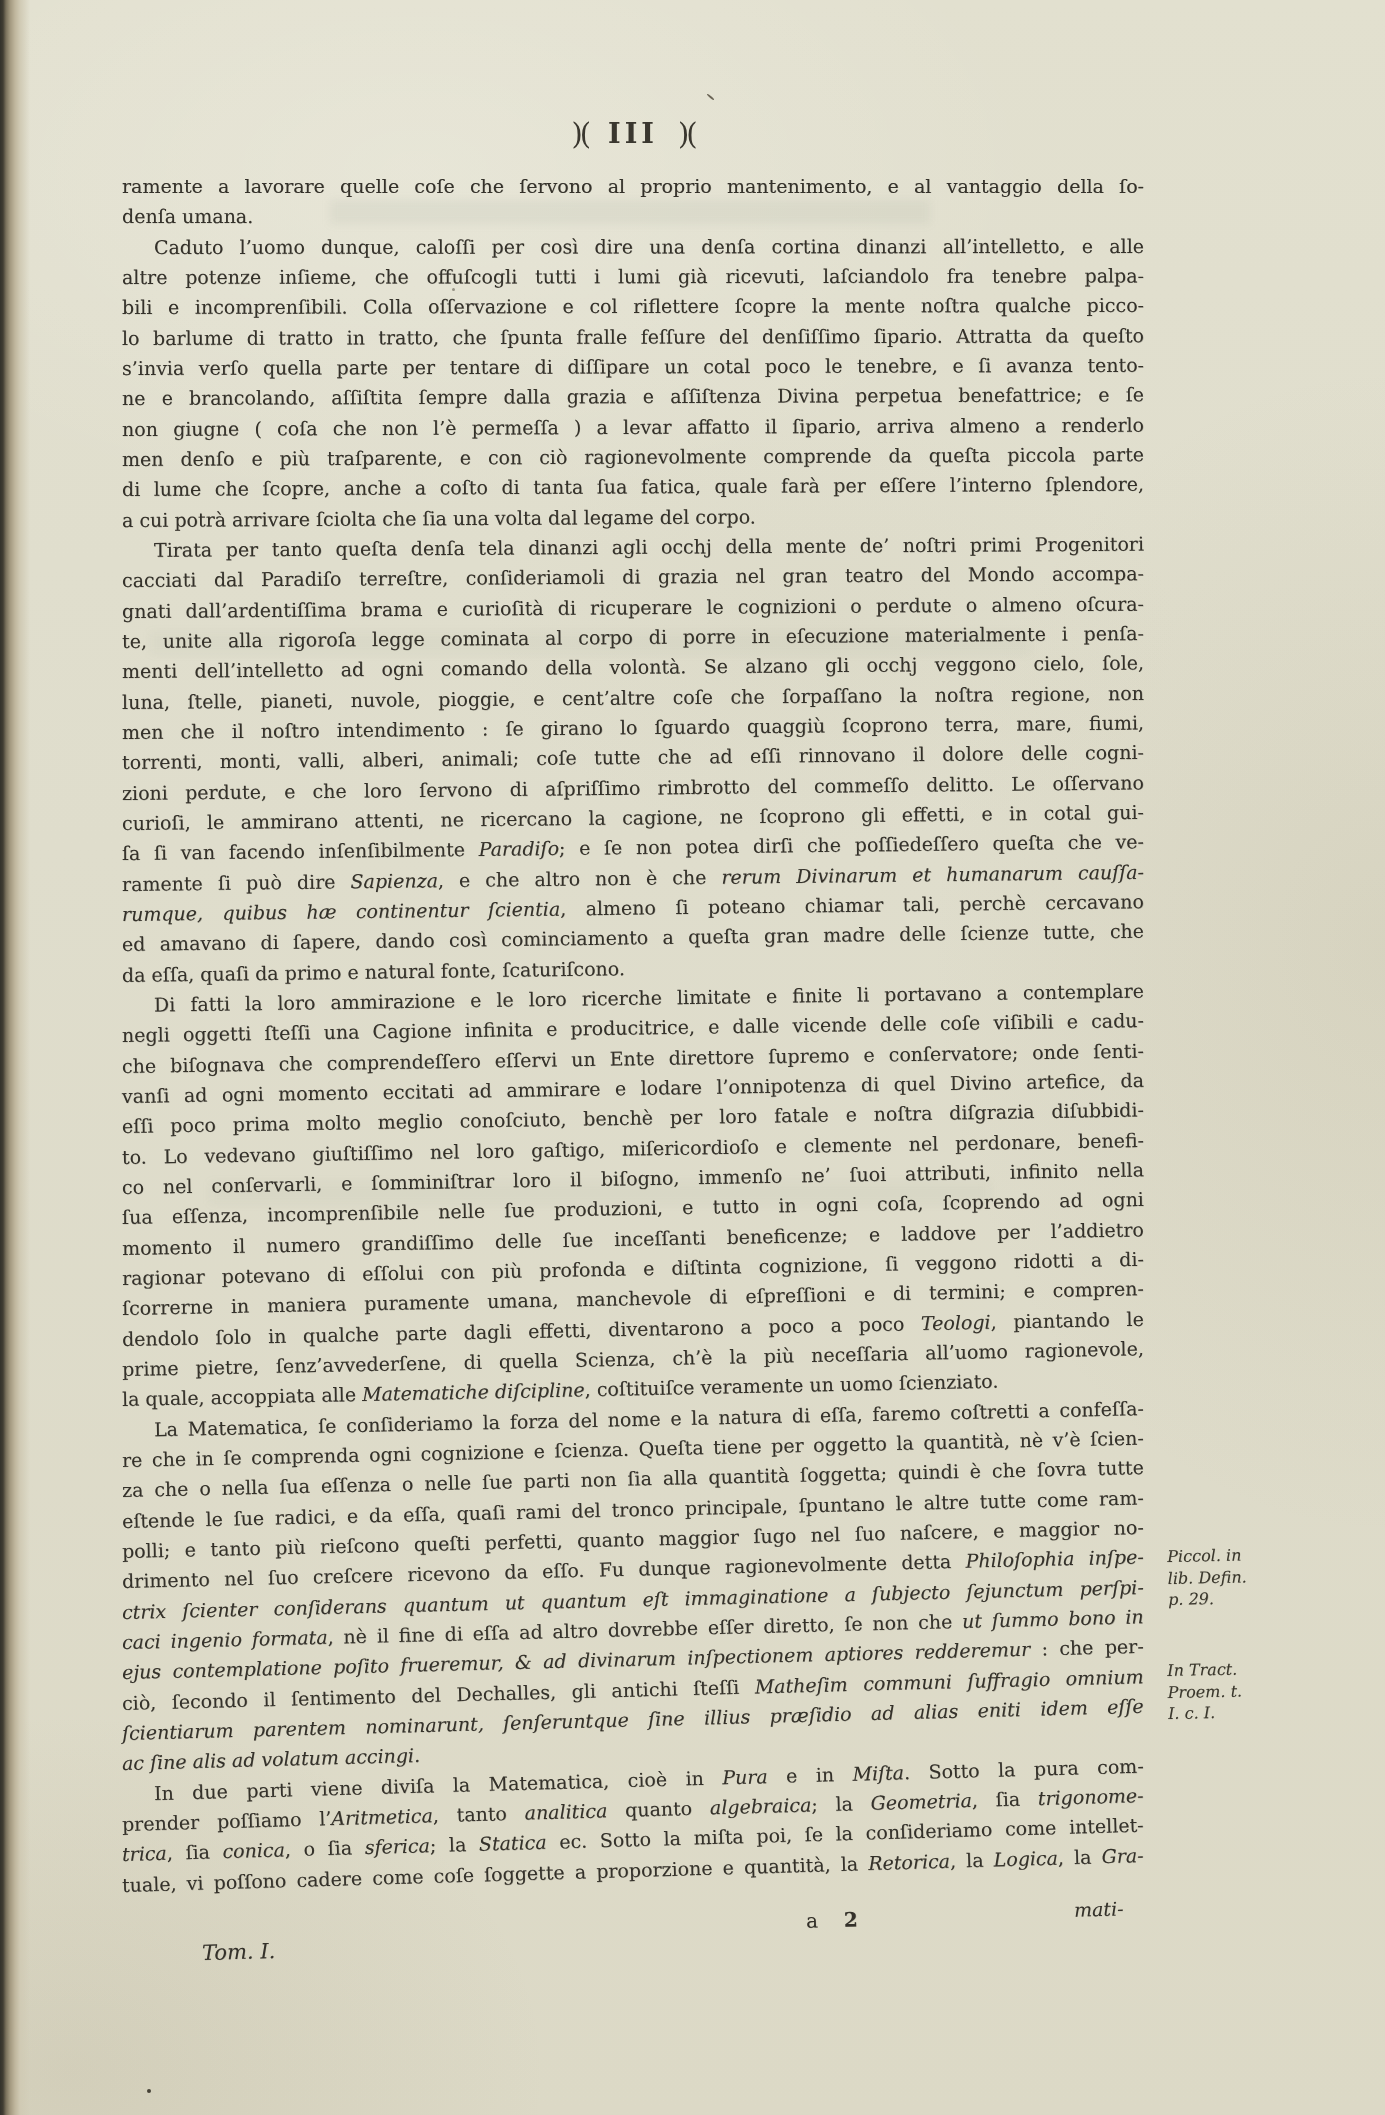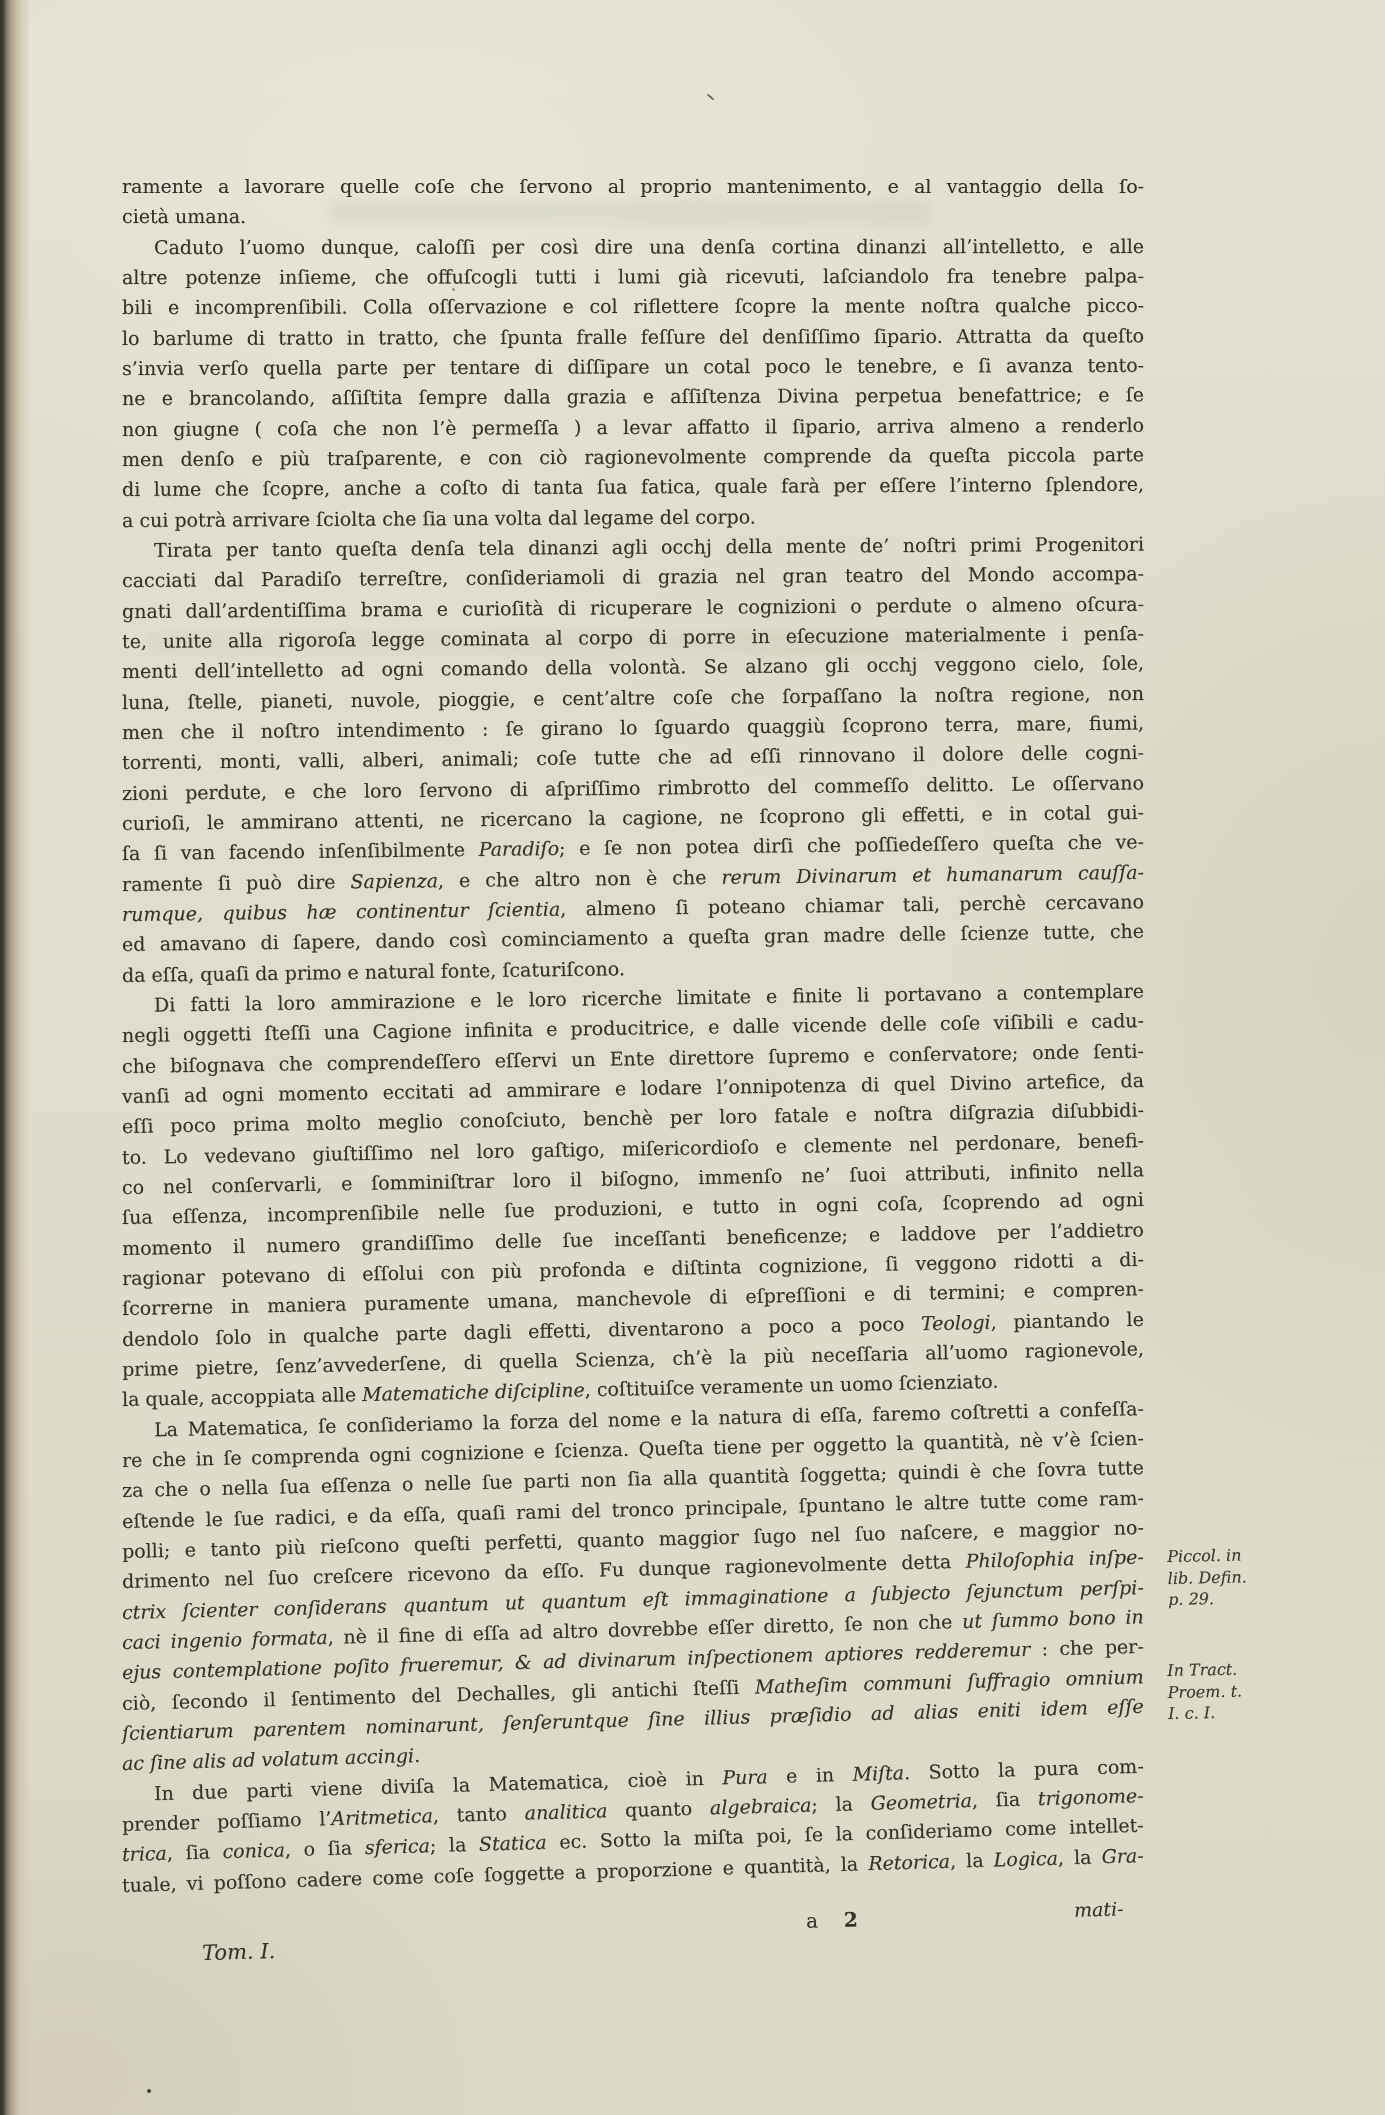--- a/index.html
+++ b/index.html
@@ -71,24 +71,27 @@
 <div class="page">
   <div class="edge-left"></div>
 
   <div class="bleed b1"></div>
   <div class="bleed b2"></div>
   <div class="bleed b3"></div>
   <div class="speck s1"></div>
   <div class="speck s2"></div>
   <div class="speck s3"></div>
 
+  <div class="header">
+    <span class="mark">)(</span><span class="num">III</span><span class="mark">)(</span>
+  </div>
 
   <div class="textblock">
       <div class="line" style="top: 171px; transform: rotate(0deg);"><span>ramente a lavorare quelle coſe che ſervono al proprio mantenimento, e al vantaggio della ſo-</span></div>
-      <div class="line last" style="top: 201.3px; transform: rotate(-0.03deg);"><span>cietà umana.</span></div>
+      <div class="line last" style="top: 201.3px; transform: rotate(-0.03deg);"><span>denſa umana.</span></div>
       <div class="line indent" style="top: 231.7px; transform: rotate(-0.06deg);"><span>Caduto l’uomo dunque, caloſſi per così dire una denſa cortina dinanzi all’intelletto, e alle</span></div>
       <div class="line" style="top: 262px; transform: rotate(-0.09deg);"><span>altre potenze inſieme, che offuſcogli tutti i lumi già ricevuti, laſciandolo fra tenebre palpa-</span></div>
       <div class="line" style="top: 292.3px; transform: rotate(-0.12deg);"><span>bili e incomprenſibili. Colla oſſervazione e col riflettere ſcopre la mente noſtra qualche picco-</span></div>
       <div class="line" style="top: 322.6px; transform: rotate(-0.15deg);"><span>lo barlume di tratto in tratto, che ſpunta fralle feſſure del denſiſſimo ſipario. Attratta da queſto</span></div>
       <div class="line" style="top: 353px; transform: rotate(-0.18deg);"><span>s’invia verſo quella parte per tentare di diſſipare un cotal poco le tenebre, e ſi avanza tento-</span></div>
       <div class="line" style="top: 383.3px; transform: rotate(-0.21deg);"><span>ne e brancolando, aſſiſtita ſempre dalla grazia e aſſiſtenza Divina perpetua benefattrice; e ſe</span></div>
       <div class="line" style="top: 413.6px; transform: rotate(-0.24deg);"><span>non giugne ( coſa che non l’è permeſſa ) a levar affatto il ſipario, arriva almeno a renderlo</span></div>
       <div class="line" style="top: 444px; transform: rotate(-0.27deg);"><span>men denſo e più traſparente, e con ciò ragionevolmente comprende da queſta piccola parte</span></div>
       <div class="line" style="top: 474.3px; transform: rotate(-0.3deg);"><span>di lume che ſcopre, anche a coſto di tanta ſua fatica, quale farà per eſſere l’interno ſplendore,</span></div>
       <div class="line last" style="top: 504.6px; transform: rotate(-0.33deg);"><span>a cui potrà arrivare ſciolta che ſia una volta dal legame del corpo.</span></div>

